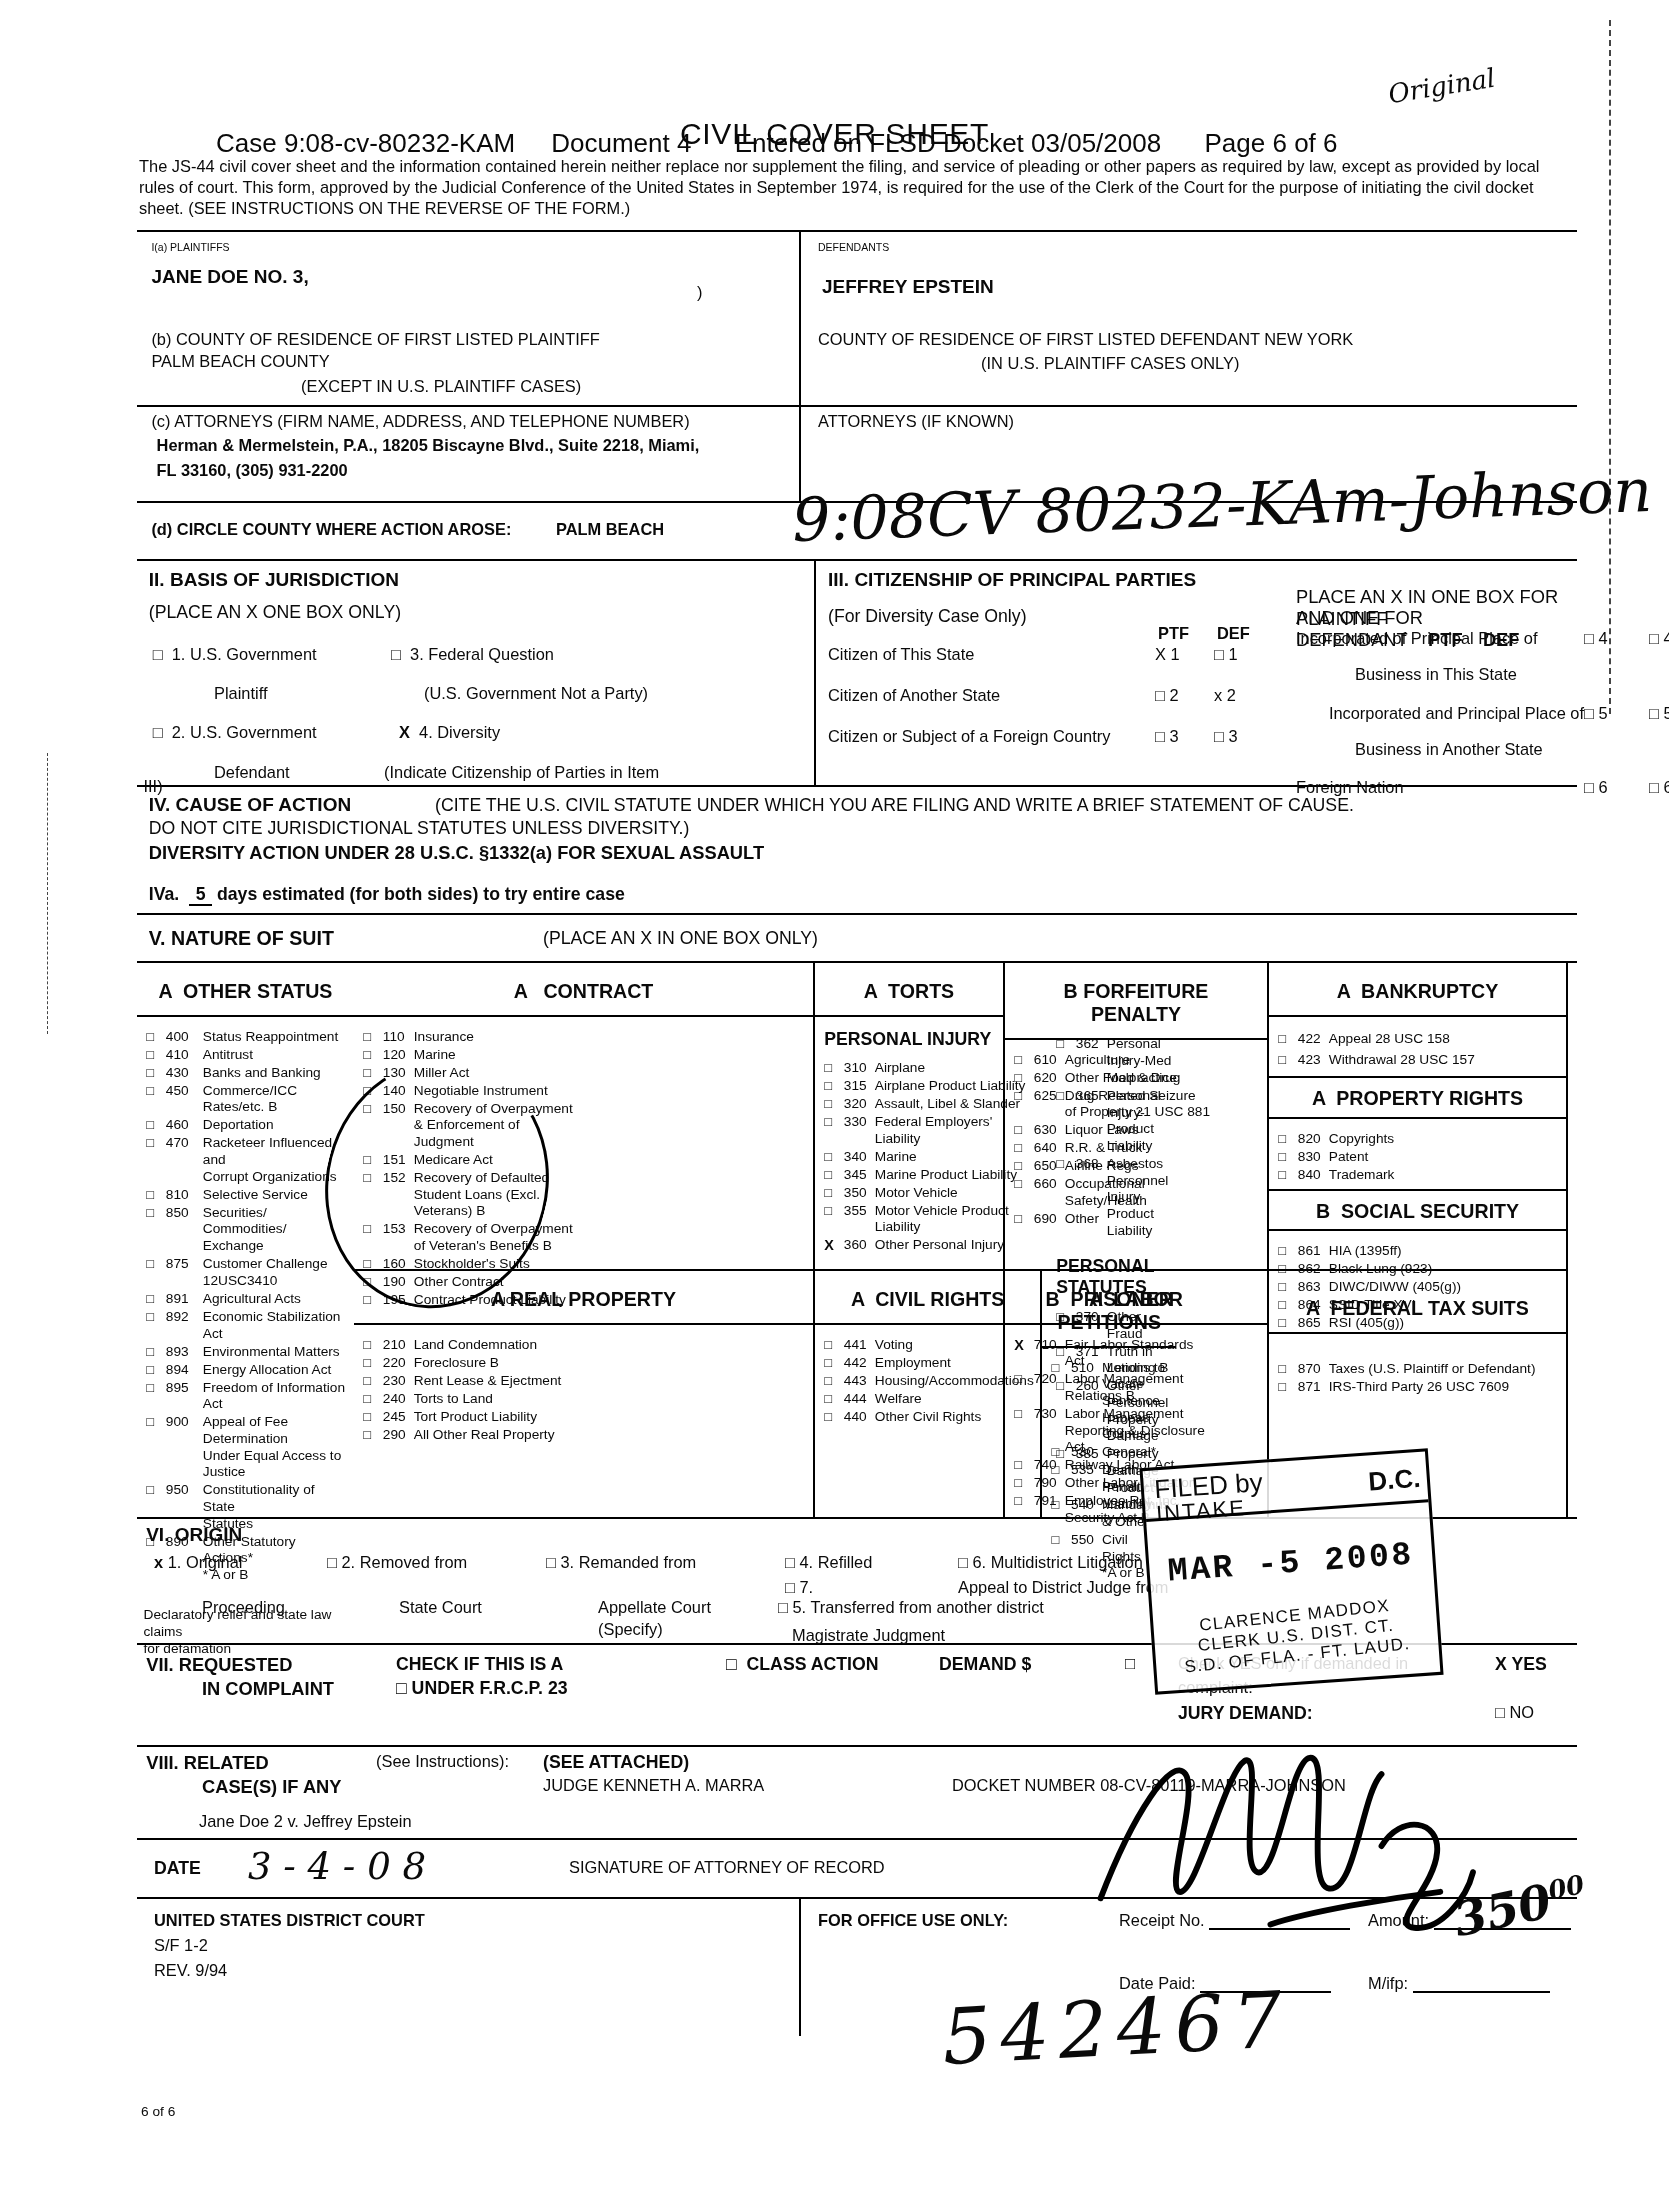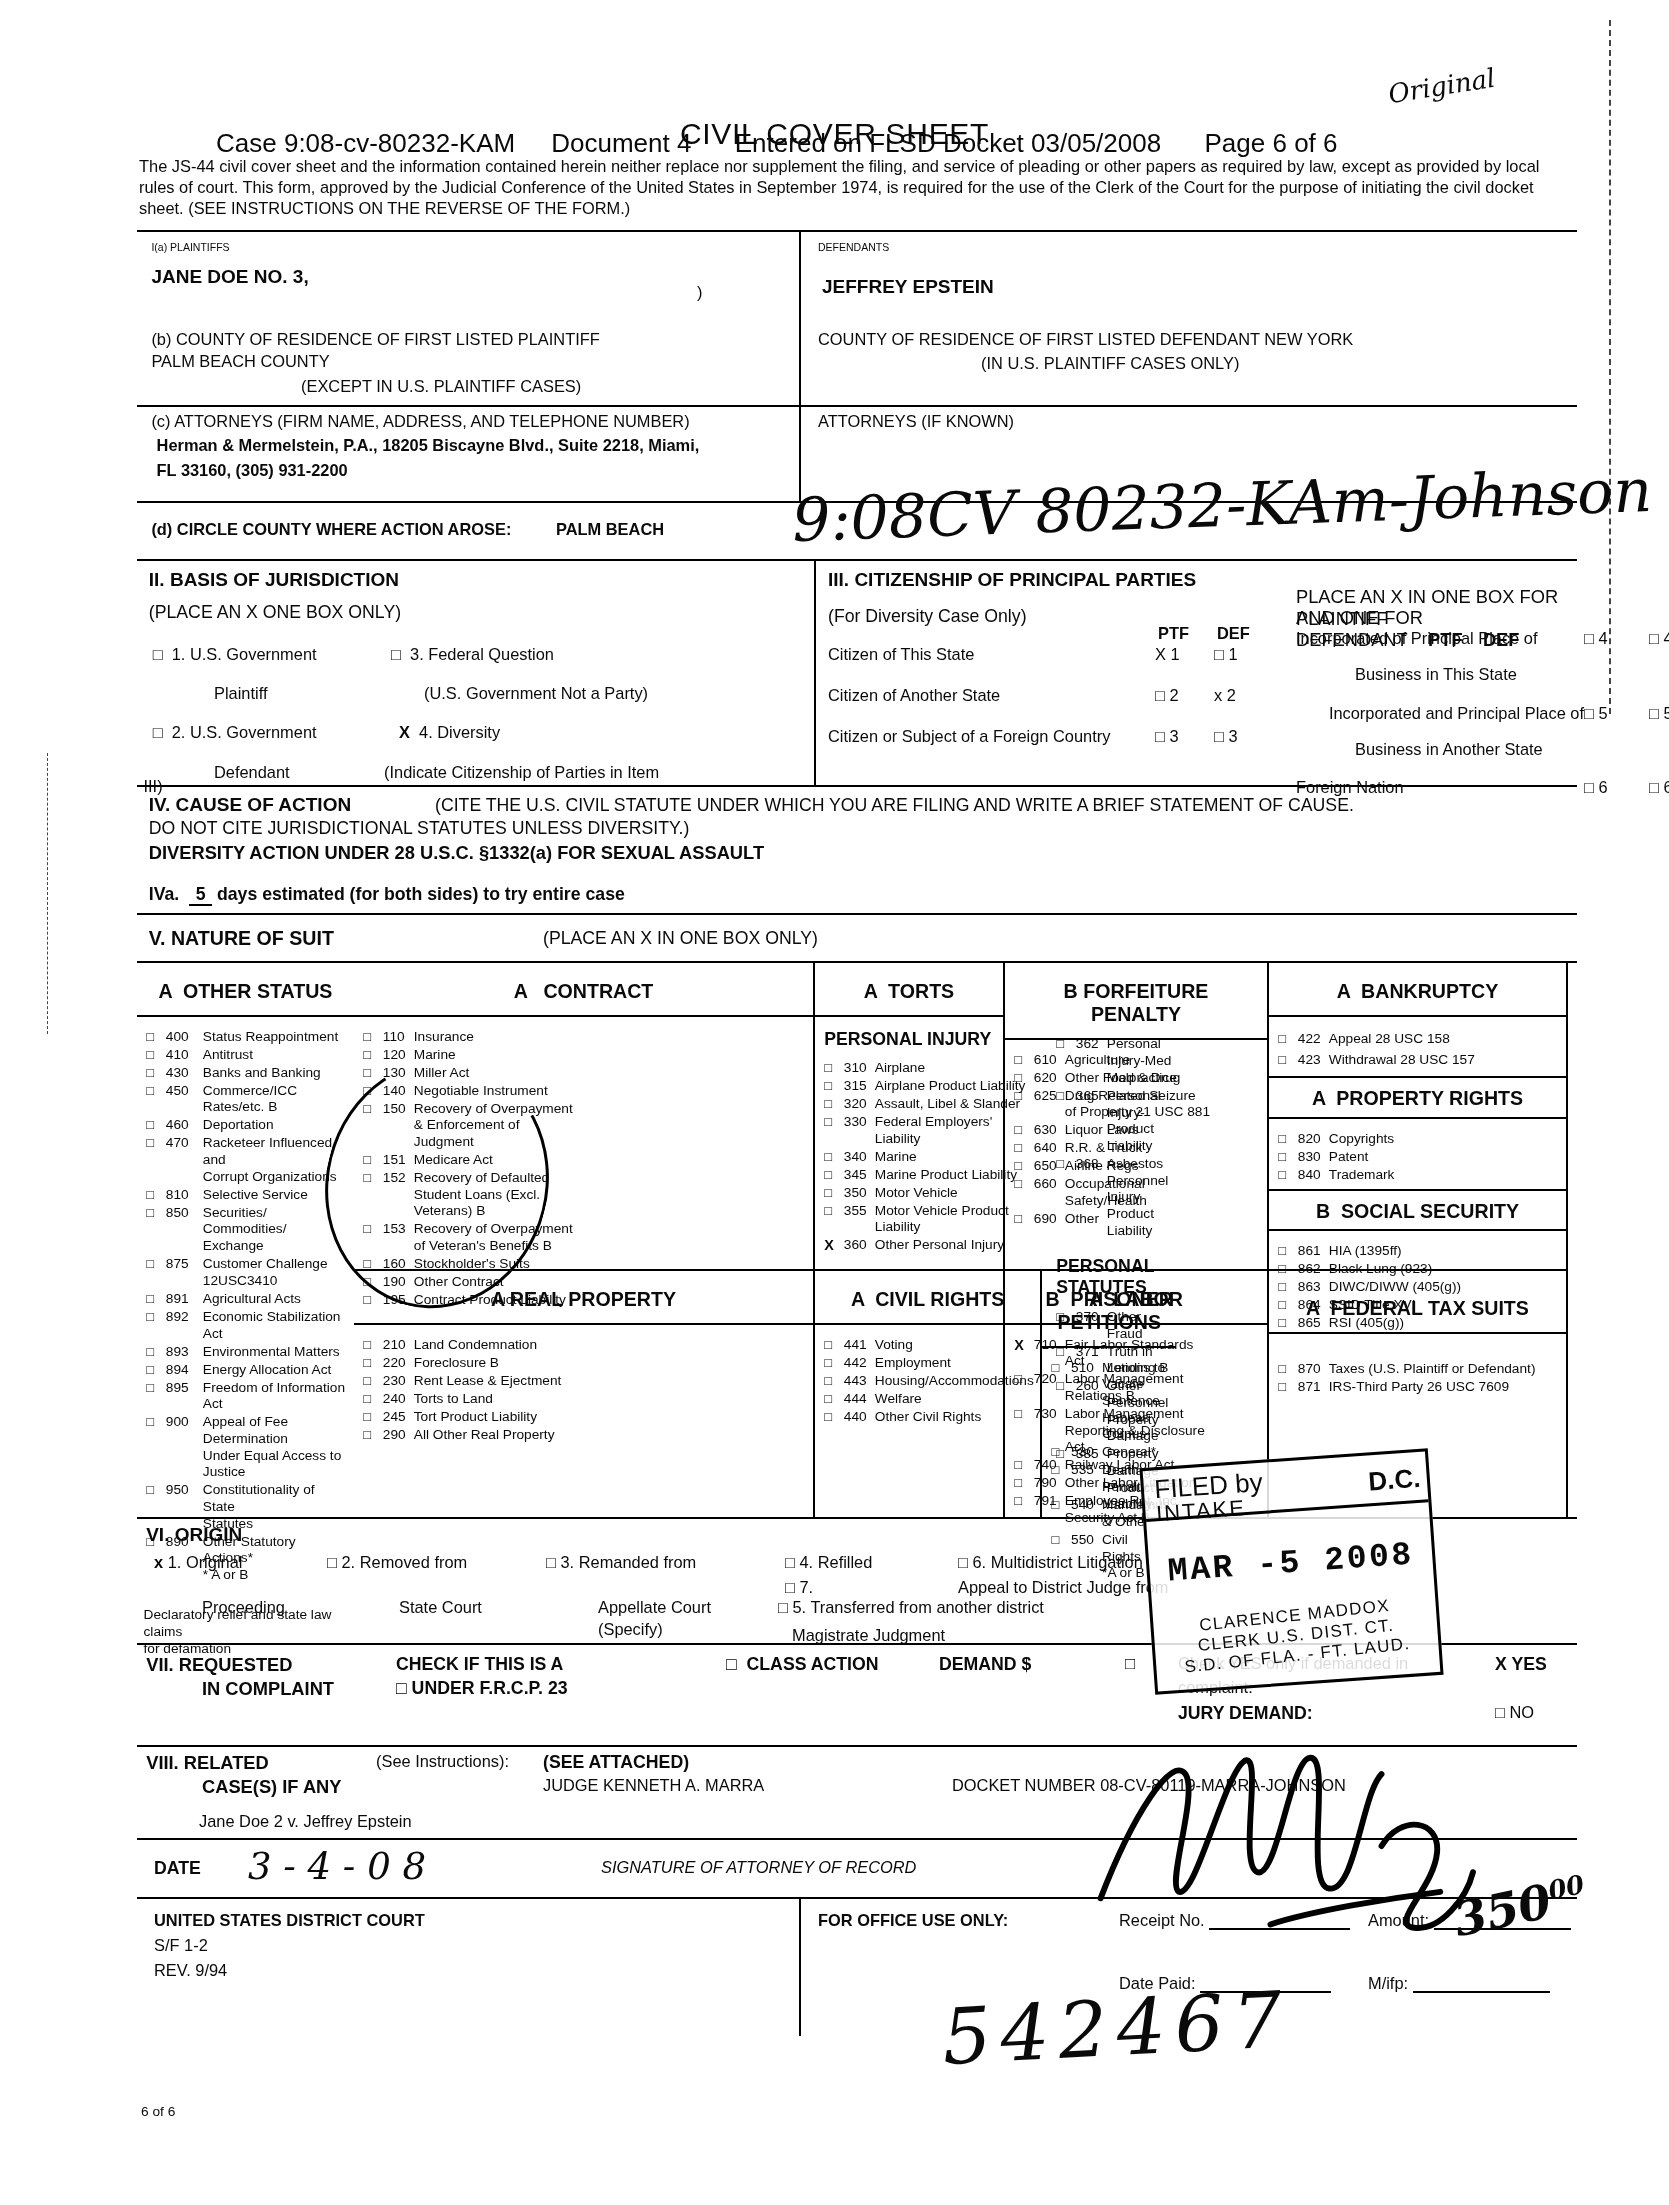--- a/index.html
+++ b/index.html
@@ -773,21 +773,21 @@
       <div class="abs lbl" style="left:239px;top:5.2px;">(See Instructions):</div>
       <div class="abs b" style="left:406px;top:5.2px;font-size:17.7px;">(SEE ATTACHED)</div>
       <div class="abs lbl" style="left:406px;top:29px;">JUDGE KENNETH A. MARRA</div>
       <div class="abs lbl" style="left:815px;top:29px;">DOCKET NUMBER 08-CV-80119-MARRA-JOHNSON</div>
       <div class="abs lbl" style="left:62px;top:65px;">Jane Doe 2  v. Jeffrey Epstein</div>
     </div>
 
     <div class="row" style="height:59px;">
       <div class="abs b" style="left:17px;top:18.3px;font-size:17.7px;">DATE</div>
       <div class="abs hand" style="left:111px;top:5.2px;font-size:37px;">3 - 4 - 0 8</div>
-      <div class="abs lbl" style="left:464px;top:18.3px;font-style:italic;">SIGNATURE OF ATTORNEY OF RECORD</div>
+      <div class="abs lbl" style="left:432px;top:18.3px;">SIGNATURE OF ATTORNEY OF RECORD</div>
     </div>
 
     <div class="row" style="height:185px;border-bottom:none;">
       <div class="vdiv" style="left:662px;top:0;height:137px;bottom:auto;"></div>
       <div class="abs lbl b" style="left:17px;top:11.8px;">UNITED STATES DISTRICT COURT</div>
       <div class="abs lbl" style="left:17px;top:37px;">S/F 1-2</div>
       <div class="abs lbl" style="left:17px;top:62px;">REV. 9/94</div>
       <div class="abs lbl b" style="left:681px;top:11.8px;">FOR OFFICE USE ONLY:</div>
       <div class="abs lbl" style="left:982px;top:11.8px;"><span>Receipt No.</span> <span class="ul" style="width:141px;"></span></div>
       <div class="abs lbl" style="left:1231px;top:11.8px;"><span>Amount:</span> <span class="ul" style="width:137px;"></span></div>

